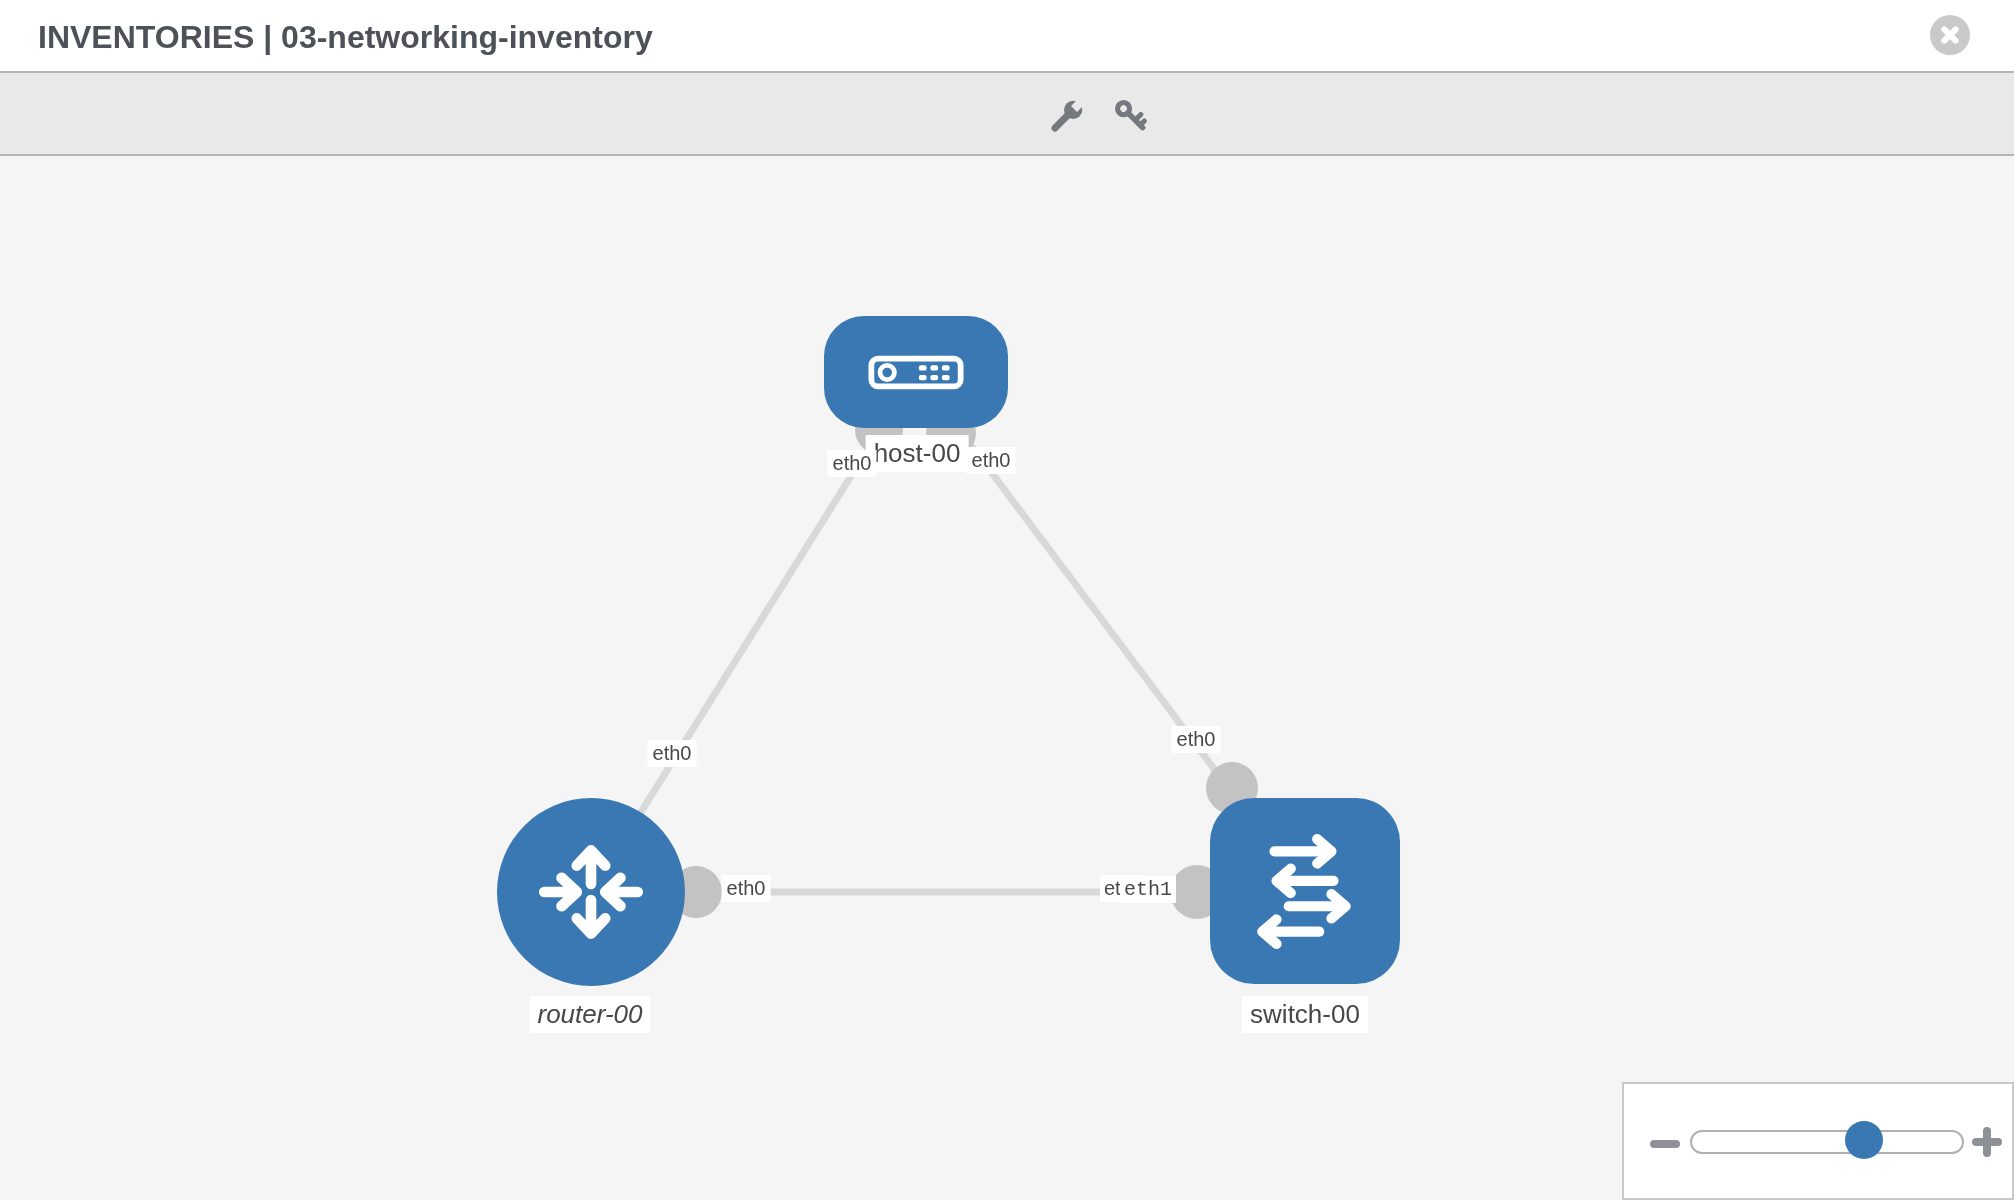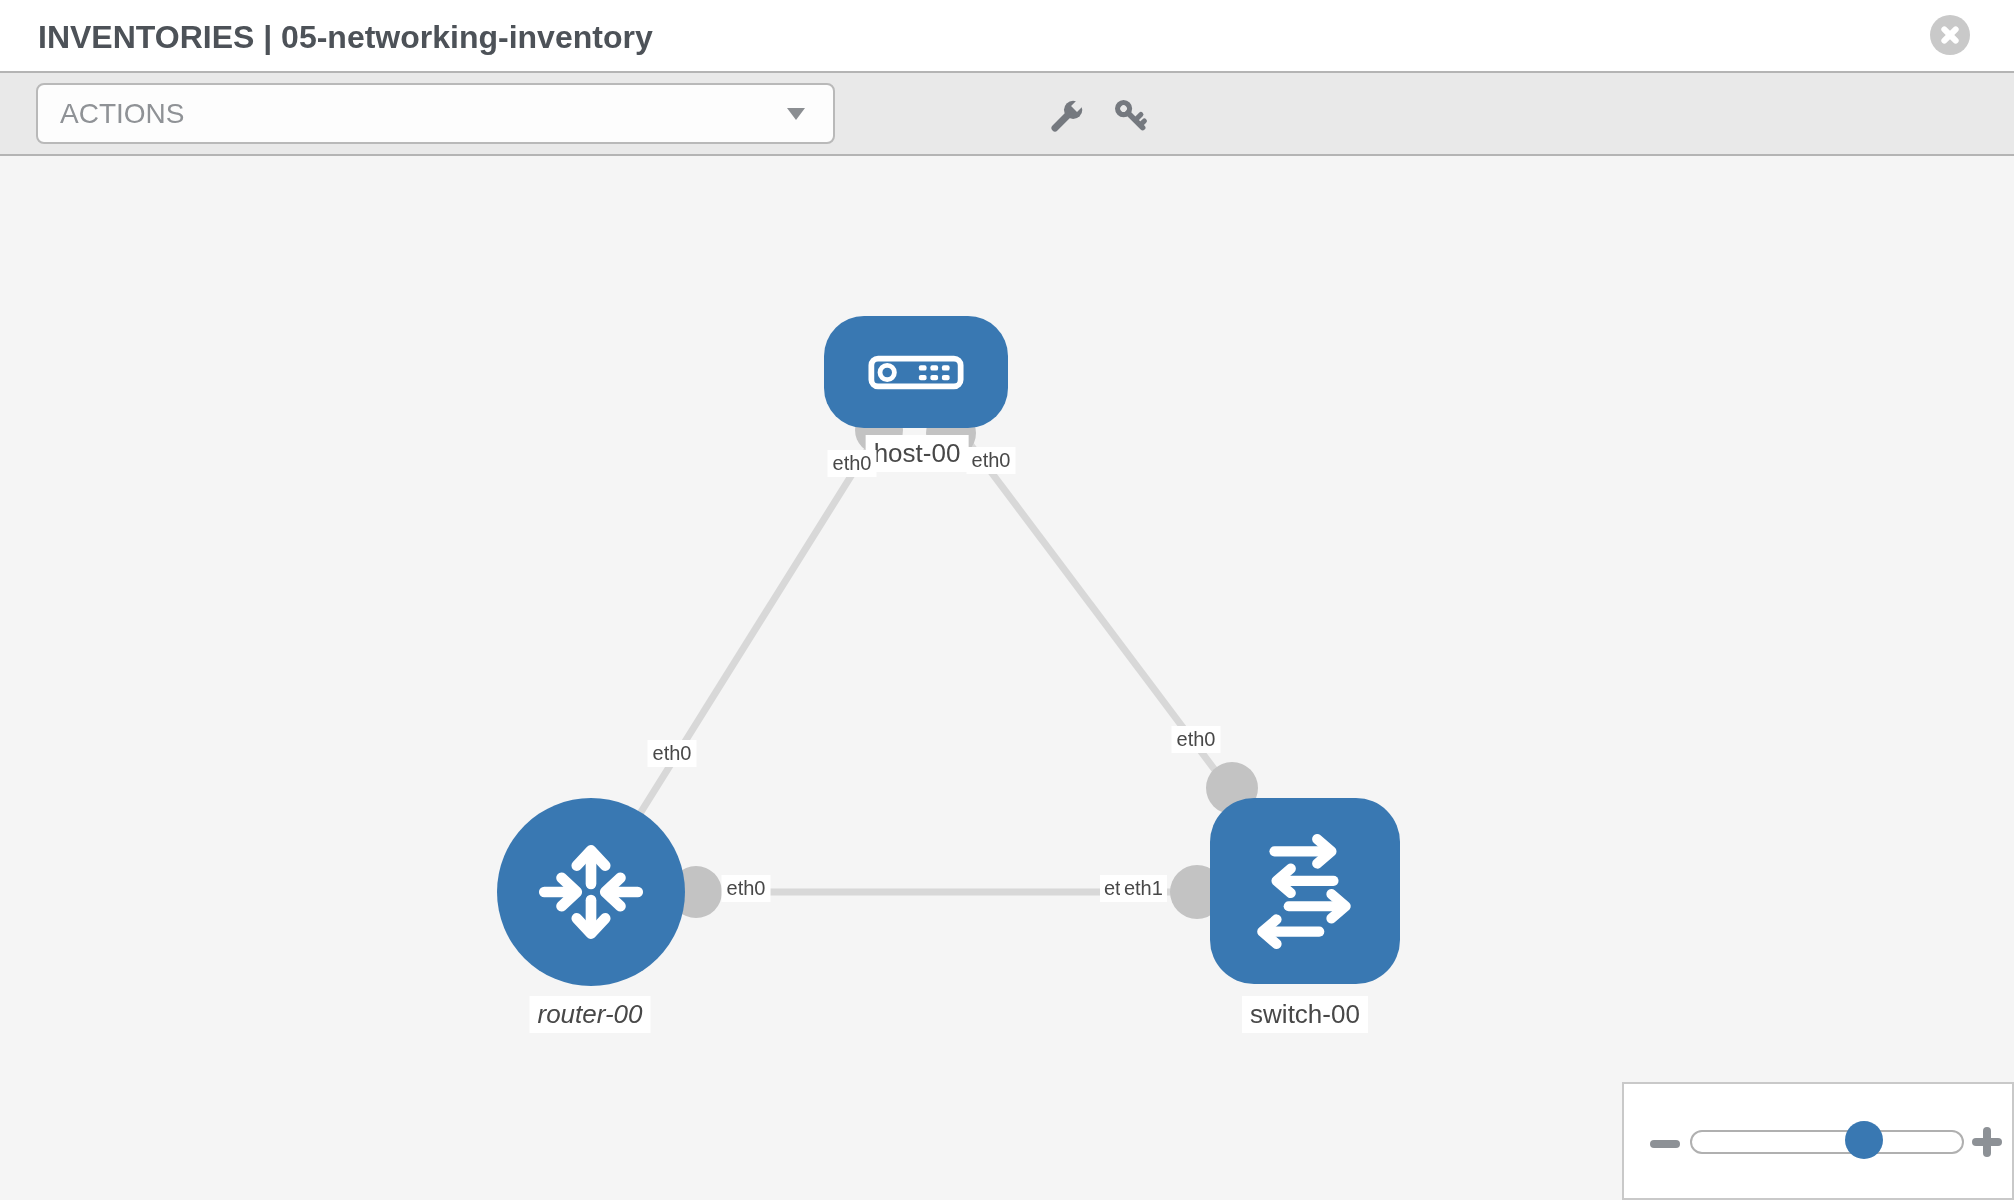--- a/index.html
+++ b/index.html
@@ -60,21 +60,21 @@
   .node-router{left:497px;top:642px;width:188px;height:188px;border-radius:50%;}
   .node-switch{left:1210px;top:642px;width:190px;height:186px;border-radius:44px;}
   .graph-label{
     position:absolute;z-index:3;background:#ffffff;color:#484848;
     white-space:nowrap;transform:translateX(-50%);text-align:center;
   }
   .node-label{font-size:26px;padding:3px 8px;}
   .iface-label{font-size:20px;padding:2px 5px;}
   .iface-overlap{transform:none;padding:0;background:transparent;}
   .iface-overlap span{display:inline-block;background:#ffffff;padding:2px 4px;}
-  .iface-overlap .front{position:relative;margin-left:-27px;}
+  .iface-overlap .front{position:relative;margin-left:-27px;font-family:Liberation Mono, monospace;}
   
   .zoom-panel{
     position:absolute;left:1622px;top:926px;width:392px;height:118px;z-index:5;
     background:#ffffff;border:2px solid #c9c9c9;box-sizing:border-box;
   }
   .zoom-level{position:absolute;left:0;top:8px;width:100%;text-align:center;font-size:22px;color:#111111;}
   .zoom-minus{position:absolute;left:26px;top:48px;width:32px;height:24px;cursor:pointer;}
   .zoom-minus .hbar{position:absolute;left:0;top:8px;width:30px;height:8px;border-radius:4px;background:#8d9196;}
   .zoom-track{
     position:absolute;left:66px;top:46px;width:270px;height:20px;background:#ffffff;
@@ -87,32 +87,28 @@
   .zoom-plus{position:absolute;left:348px;top:42px;width:32px;height:32px;cursor:pointer;}
   .zoom-plus .hbar{position:absolute;left:0;top:12px;width:30px;height:8px;border-radius:4px;background:#8d9196;}
   .zoom-plus .vbar{position:absolute;left:11px;top:1px;width:8px;height:30px;border-radius:4px;background:#8d9196;}
 </style>
 </head>
 <body>
 
 <div>
 
   <div class="header">
-    <div class="page-title">INVENTORIES | 05-networking-inventory</div>
+    <div class="page-title">INVENTORIES | 03-networking-inventory</div>
     <div class="close-btn">
       <span class="xbar b1"></span>
       <span class="xbar b2"></span>
     </div>
   </div>
 
   <div class="toolbar">
-    <div class="select-box actions-box">
-      <span class="select-label">ACTIONS</span>
-      <span class="caret"></span>
-    </div>
 
     <svg class="tool-icon tool-wrench" width="44" height="44" viewBox="0 0 24 24">
       <g transform="rotate(45 12 12)">
         <circle cx="12" cy="6.5" r="5" fill="#75797f"></circle>
         <rect x="9.7" y="0" width="4.6" height="5.8" fill="#e9e9e9"></rect>
         <rect x="10.1" y="8.6" width="3.8" height="13.8" rx="1.9" fill="#75797f"></rect>
       </g>
     </svg>
 
     <svg class="tool-icon tool-key" width="42" height="42" viewBox="0 0 24 24">

